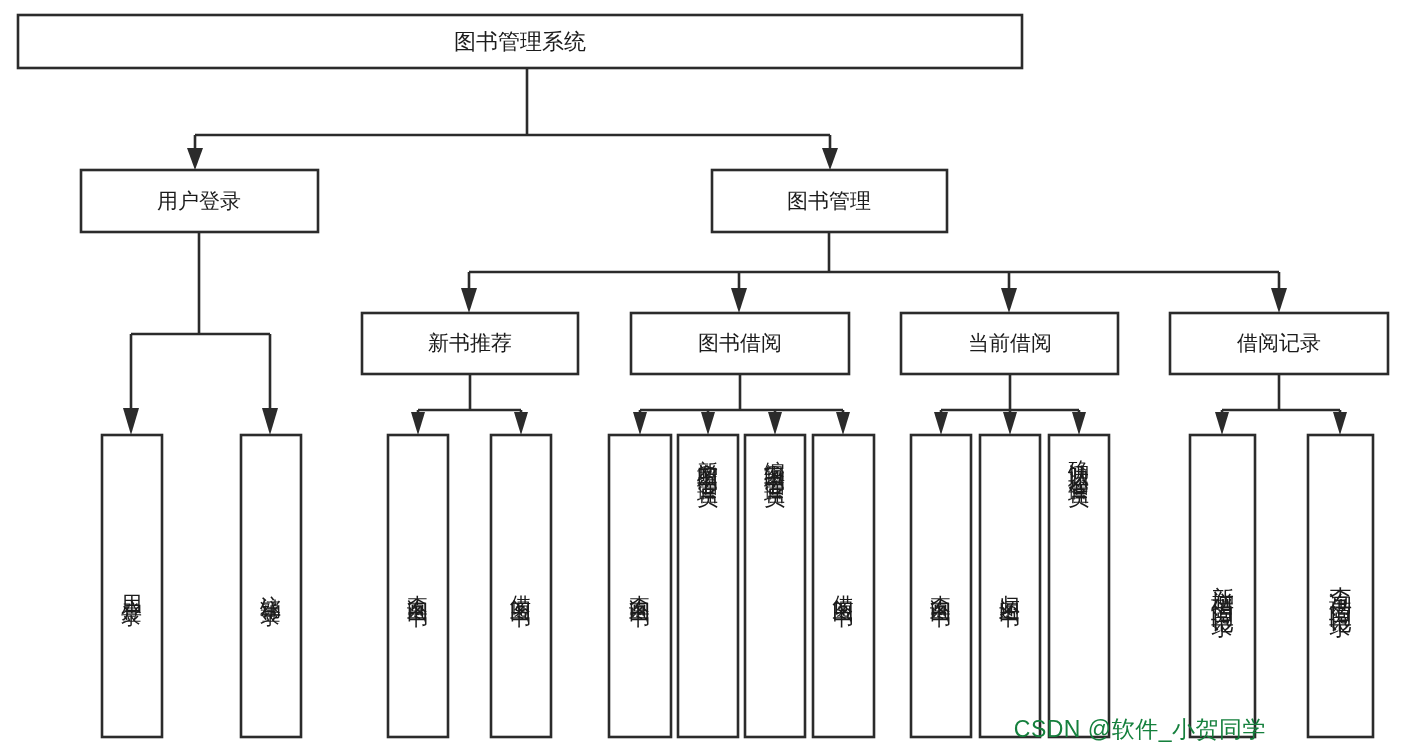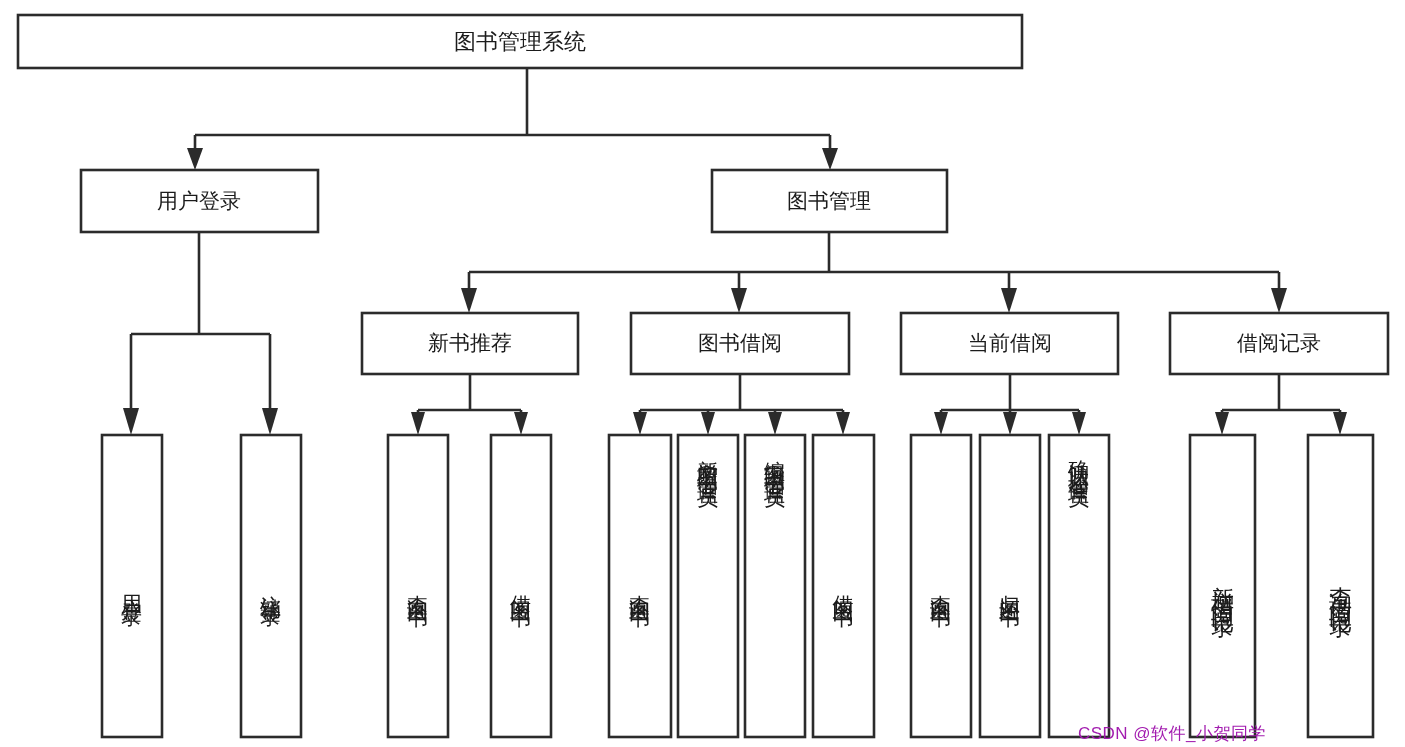--- a/index.html
+++ b/index.html
@@ -6,21 +6,21 @@
   body{width:1405px;height:747px;overflow:hidden;font-family:"Liberation Sans","DejaVu Sans",sans-serif;}
   #stage{position:relative;width:1272px;height:747px;background:#ffffff;}
   svg#diagram{position:absolute;left:0;top:0;width:1405px;height:747px;}
   .node-rect{fill:#ffffff;stroke:#2b2b2b;stroke-width:2.6;}
   .conn{stroke:#2b2b2b;stroke-width:2.6;fill:none;stroke-linecap:butt;}
   .arrowhead{fill:#2b2b2b;stroke:none;}
   .lbl{fill:#1b1b1b;font-family:"Liberation Sans","DejaVu Sans",sans-serif;font-size:21px;text-anchor:middle;dominant-baseline:middle;}
   .lbl-l1{font-size:22px;}
   .lbl-l2{font-size:21px;}
   .lbl-l3{font-size:21px;}
-  .watermark{position:absolute;right:6px;bottom:2px;color:#a21caf;font-size:17px;font-family:"Liberation Sans","DejaVu Sans",sans-serif;letter-spacing:.5px;white-space:nowrap;}
+  .watermark{position:absolute;right:6px;bottom:2px;color:#15803d;font-size:23px;font-family:"Liberation Sans","DejaVu Sans",sans-serif;letter-spacing:.5px;white-space:nowrap;}
 </style>
 </head>
 <body>
 
 <div id="stage">
 
   <svg id="diagram" viewBox="0 0 1405 747">
 
     <g>
 

